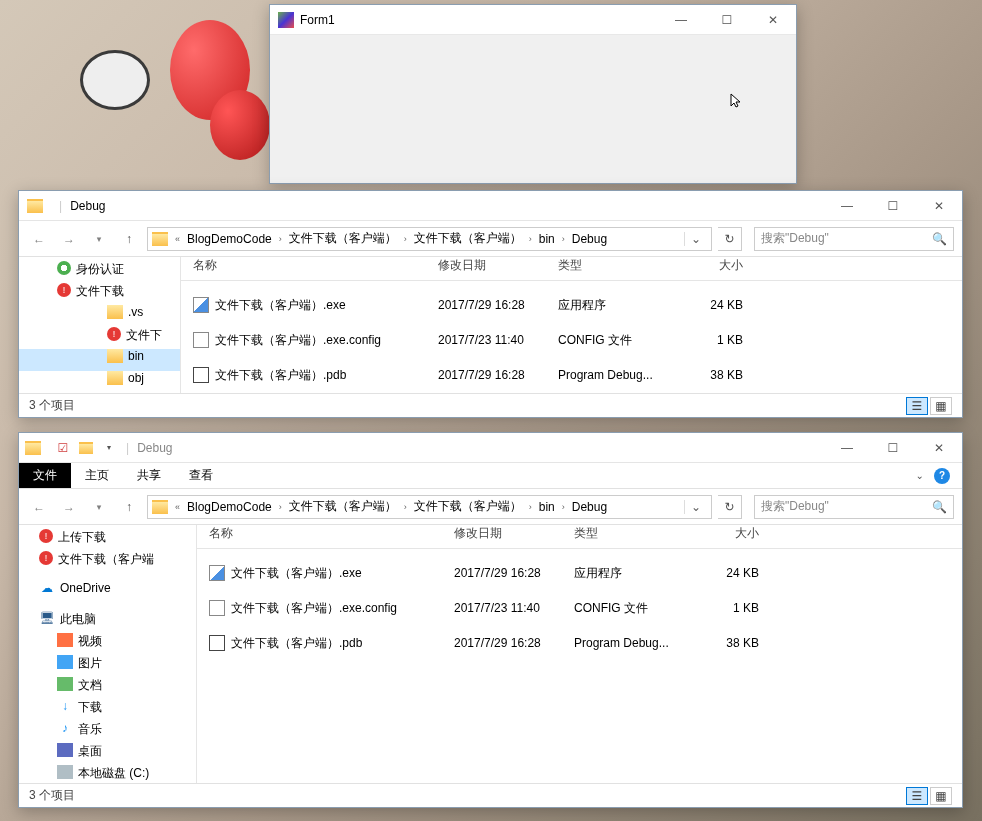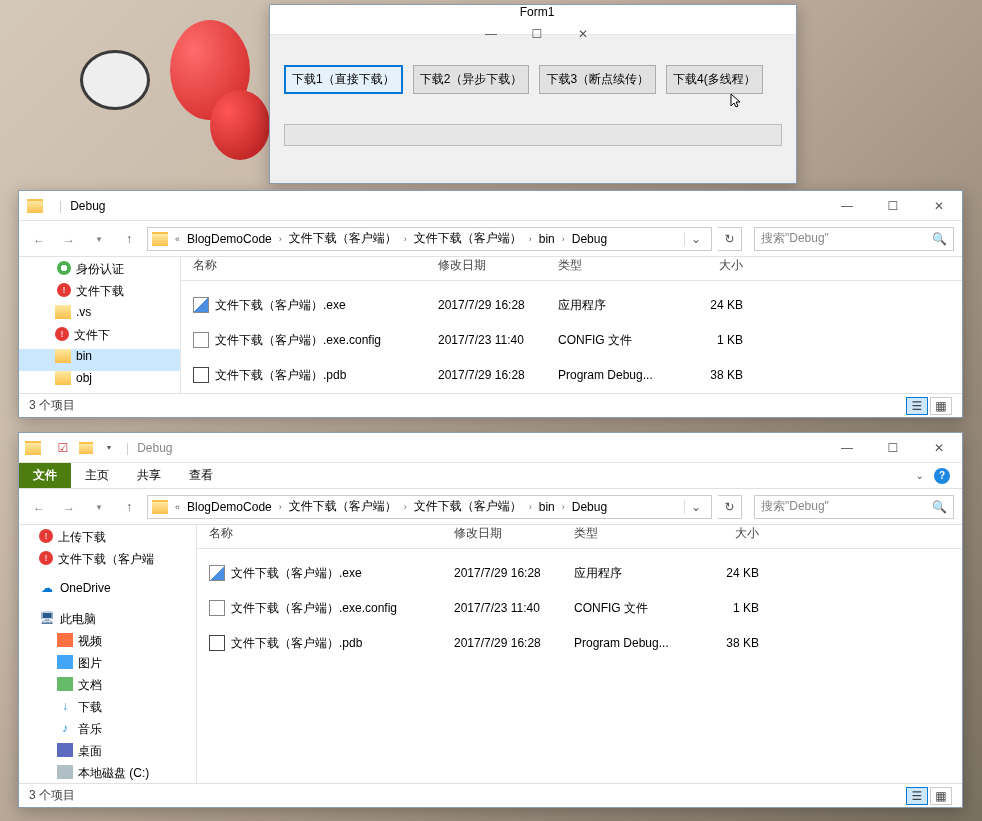--- a/index.html
+++ b/index.html
@@ -54,21 +54,20 @@
       height: 180px;
       background: #f0f0f0;
     }
     .form1-titlebar {
       height: 30px;
       display: flex;
       align-items: center;
       padding: 0 0 0 8px;
       background: #fff;
       border-bottom: 1px solid #e8e8e8;
-      flex-direction: column;
     }
     .form1-icon {
       width: 16px; height: 16px;
       background: linear-gradient(135deg, #6ab04c, #4834d4, #eb4d4b);
       margin-right: 6px;
     }
     .form1-title { flex: 1; color: #000; }
     .form1-controls { display: flex; }
     .form1-ctrl {
       width: 46px; height: 30px;
@@ -148,23 +147,22 @@
       border-bottom: 1px solid #e1e1e1;
       font-size: 12px;
     }
     .ribbon-tab {
       padding: 0 14px;
       display: flex;
       align-items: center;
       cursor: pointer;
     }
     .ribbon-tab.file {
-      background: #4d7c0f;
+      background: #000000;
       color: #fff;
-      font-weight: bold;
     }
     .ribbon-help {
       margin-left: auto;
       padding-right: 12px;
       display: flex;
       align-items: center;
       gap: 10px;
     }
     .help-circle {
       width: 16px; height: 16px; border-radius: 50%;
@@ -246,21 +244,21 @@
       display: flex;
       align-items: flex-start;
       height: 22px;
       padding-left: 20px;
       cursor: pointer;
       white-space: nowrap;
     }
     .tree-item.selected { background: #cce8ff; }
     .tree-item.l1 { padding-left: 20px; }
     .tree-item.l2 { padding-left: 38px; }
-    .tree-item.l3 { padding-left: 36px; }
+    .tree-item.l3 { padding-left: 88px; }
     .tree-icon {
       width: 16px; height: 14px; margin-right: 5px;
       display: flex; align-items: center; justify-content: center;
     }
     .ti-folder { background: linear-gradient(#ffe9a2, #fac04c); }
     .ti-shield { 
       width: 14px; height: 14px; border-radius: 50%;
       background: radial-gradient(circle, #fff 30%, #4CAF50 31%);
       position: relative;
     }
@@ -346,29 +344,20 @@
 <div class="window form1">
   <div class="form1-titlebar">
     <div class="form1-icon"></div>
     <div class="form1-title">Form1</div>
     <div class="form1-controls">
       <div class="form1-ctrl">—</div>
       <div class="form1-ctrl">☐</div>
       <div class="form1-ctrl">✕</div>
     </div>
   </div>
-  <div class="form1-body">
-    <div class="form1-buttons">
-      <button class="dl-btn selected">下载1（直接下载）</button>
-      <button class="dl-btn">下载2（异步下载）</button>
-      <button class="dl-btn">下载3（断点续传）</button>
-      <button class="dl-btn">下载4(多线程）</button>
-    </div>
-    <div class="progress-bar"></div>
-  </div>
   <svg class="cursor" viewBox="0 0 16 16">
     <path d="M2 1 L2 13 L5 10 L7 14 L9 13 L7 9 L11 9 Z" fill="#fff" stroke="#000" stroke-width="1"></path>
   </svg>
 </div>
 
 <div class="window explorer explorer1">
   <div class="exp-titlebar light">
     <div class="folder-icon"></div>
     <span class="title-sep">|</span>
     <span>Debug</span>

